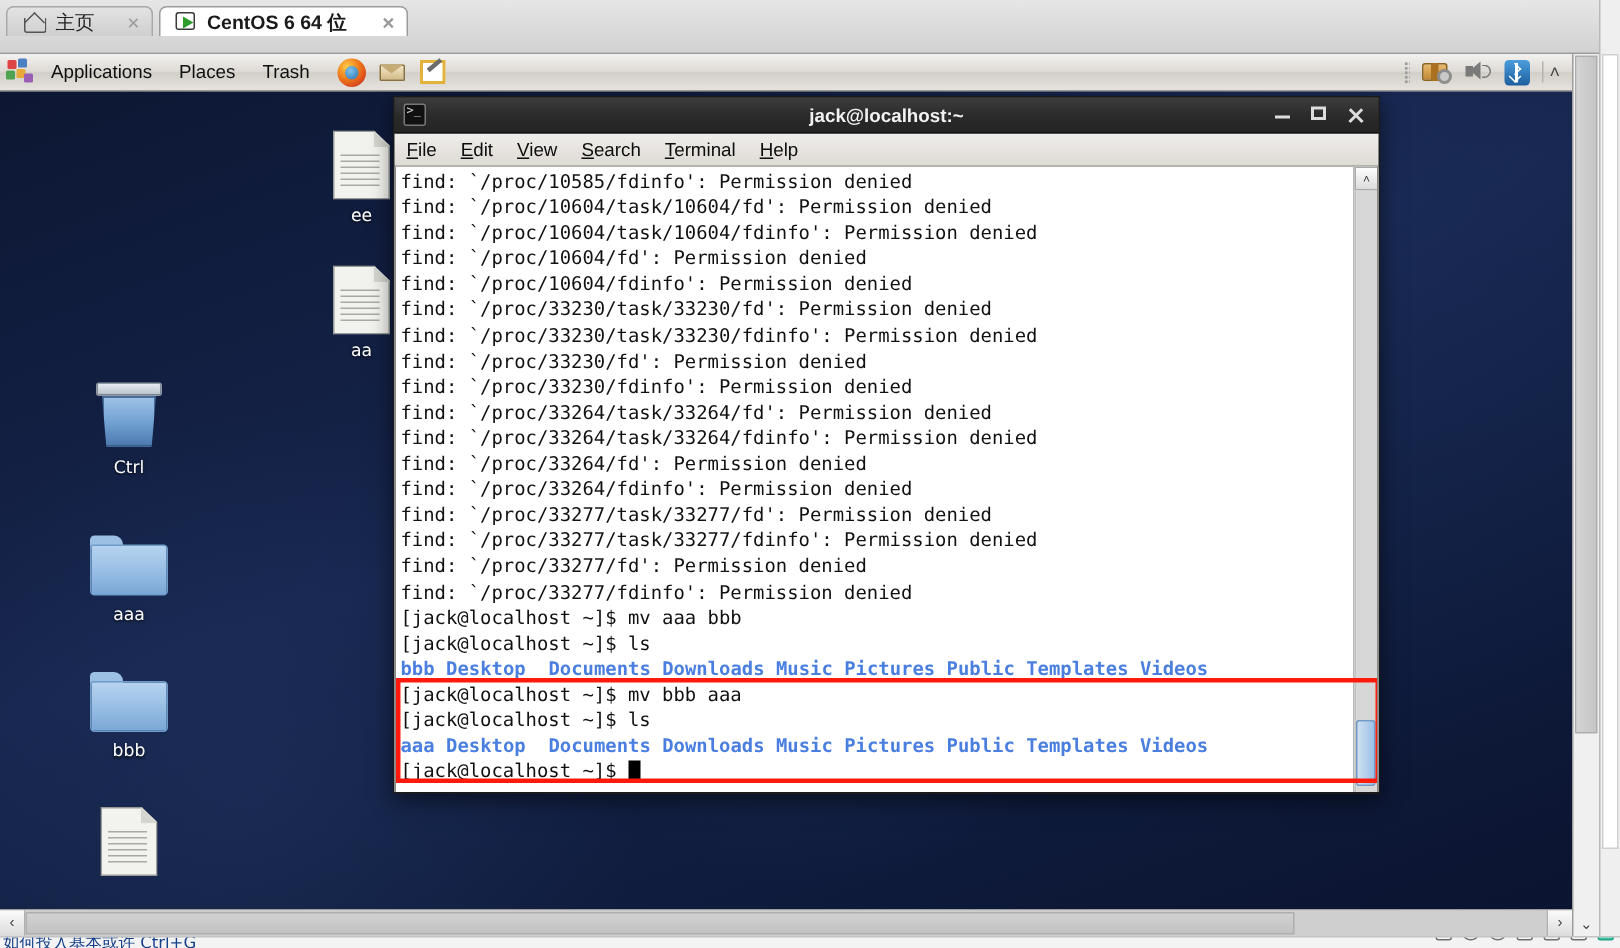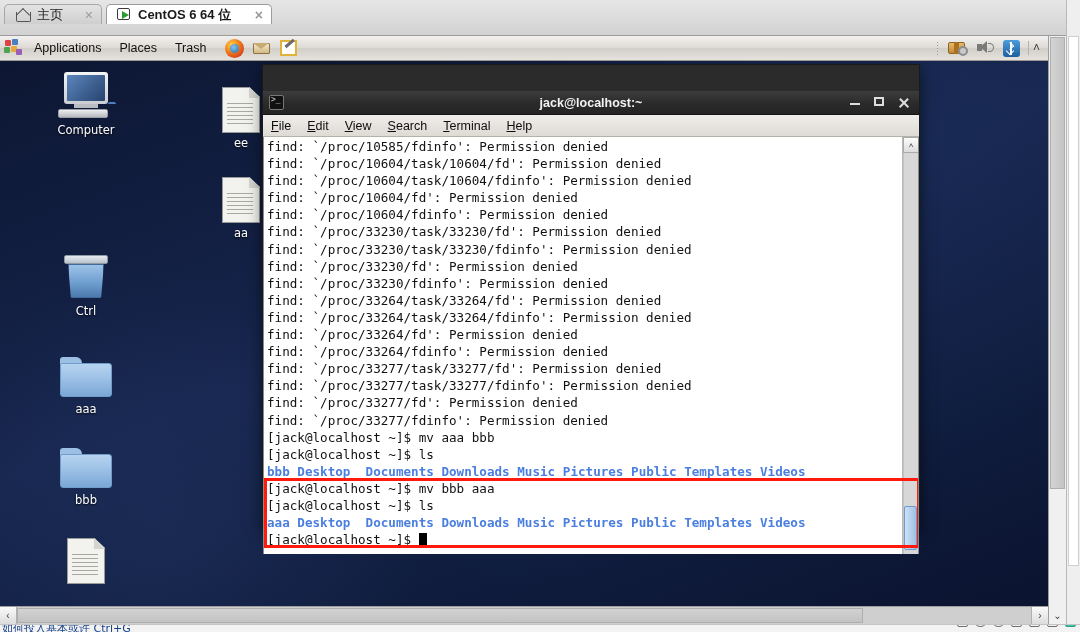--- a/index.html
+++ b/index.html
@@ -146,21 +146,20 @@
   #term {
     position: absolute; left: 262px; top: 64px; width: 658px; height: 465px;
     background: #2b2b2b; border: 1px solid #1a1a1a;
     box-shadow: 0 4px 14px rgba(0,0,0,.55);
   }
   #termtitle {
     height: 24px; position: relative;
     background: linear-gradient(#3d3d3d 0%, #2a2a2a 55%, #242424 100%);
     display: flex; align-items: center;
     border-bottom: 1px solid #141414;
-    margin-top: 26px;
   }
   #termtitle .tcon { width:15px;height:15px;margin-left:6px;background:#111;border:1px solid #787878;border-radius:2px;position:relative;}
   #termtitle .tcon:after{content:">_";position:absolute;left:1px;top:-1px;font-size:8px;color:#cfcfcf;font-family:"DejaVu Sans Mono",monospace;}
   #termtitle .ttxt {
     position:absolute; left:0; right:0; text-align:center;
     font-size: 12.5px; font-weight: bold; color: #f2f2f2;
   }
   #termtitle .wbtns { margin-left:auto; display:flex; gap:14px; padding-right:10px; z-index:2; }
   #termtitle .wbtns span { color:#ddd; font-size:12px; line-height:12px; }
   .wmin{width:10px;height:2px;background:#ddd;align-self:flex-end;margin-bottom:3px;}
@@ -306,33 +305,20 @@
       <span class="bt">
           <i class="b1"></i>
           <i class="b2"></i>
         </span>
       <span class="chev">˄</span>
     </span>
   </div>
 
   <div id="desktop">
 
-    <div class="dicon" style="left:38px; top:9px;">
-      <div class="art">
-        <div class="ic-computer">
-            <div class="mon">
-              <div class="scr"></div>
-            </div>
-            <div class="base"></div>
-            <div class="kb"></div>
-            <div class="ms"></div>
-          </div>
-      </div>
-      <div class="lbl">Computer</div>
-    </div>
 
 
     <div class="dicon" style="left:38px; top:190px;">
       <div class="art">
         <div class="ic-trash">
             <div class="lid"></div>
             <div class="bin"></div>
           </div>
       </div>
       <div class="lbl">Ctrl</div>

